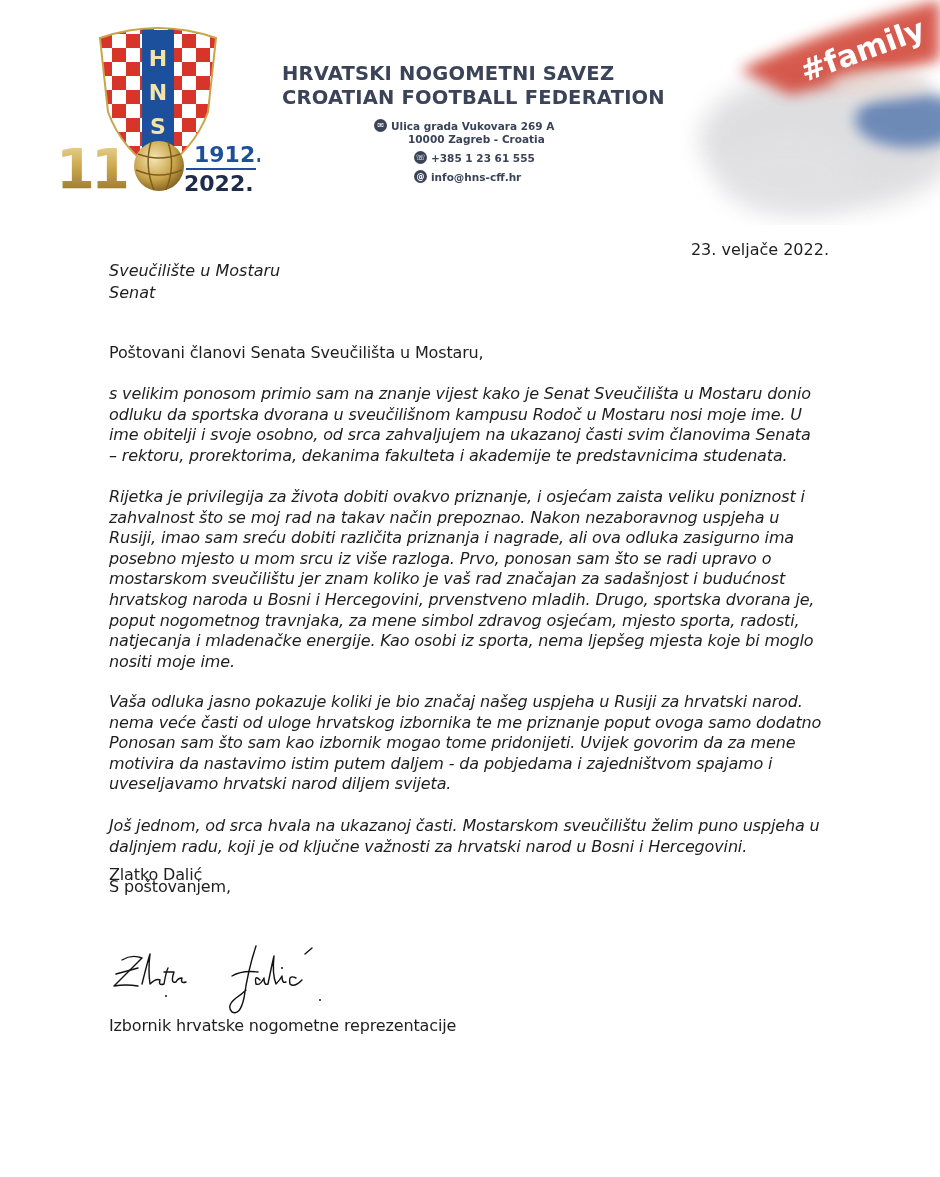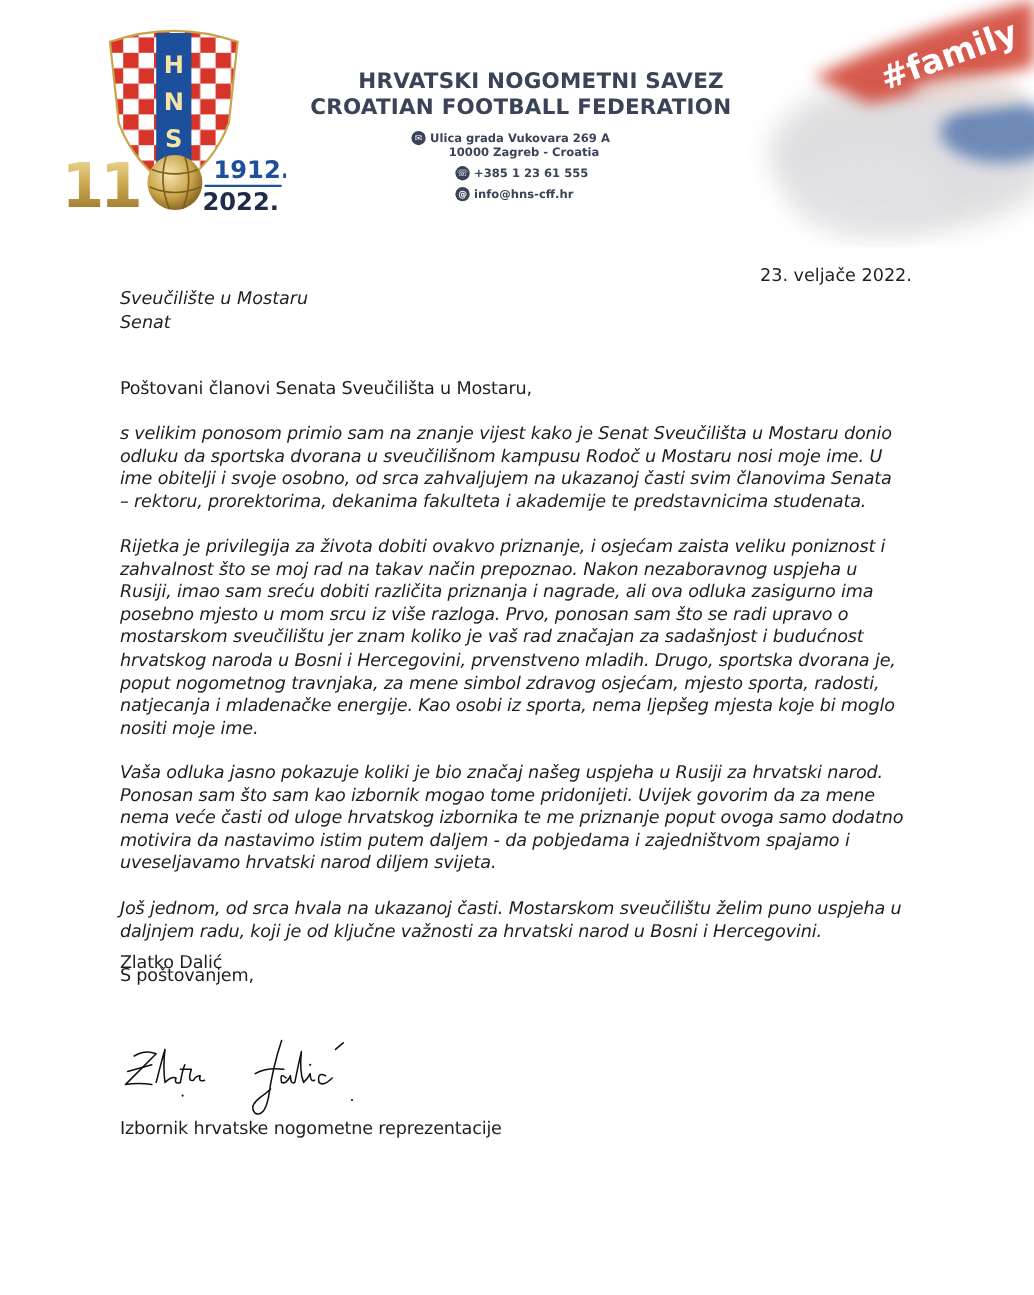--- a/index.html
+++ b/index.html
@@ -2,21 +2,21 @@
 <html><head>
 <meta charset="utf-8">
 <style>
   html, body { margin:0; padding:0; background:#ffffff; }
   body { width:940px; height:1177px; position:relative; overflow:hidden;
          font-family:"DejaVu Sans", sans-serif; color:#1e1e1e; }
   .abs { position:absolute; }
 
   
   .logo { left:56px; top:20px; width:204px; height:178px; }
-  .org-name { left:282px; top:62px; width:376px; text-align:right;
+  .org-name { left:282px; top:62px; width:376px; text-align:left;
               font-family:"DejaVu Sans", sans-serif; font-weight:bold;
               color:#3a4358; letter-spacing:0.2px; }
   .org-name .l1 { font-size:19.5px; line-height:24px; white-space:nowrap; }
   .org-name .l2 { font-size:19.5px; line-height:24px; white-space:nowrap; }
   .contact { left:372px; top:119px; width:190px; font-family:"DejaVu Sans", sans-serif;
              font-weight:bold; color:#3a4358; font-size:10.5px; }
   .contact .row { display:flex; align-items:center; white-space:nowrap; }
   .contact .ico { width:13px; height:13px; border-radius:50%; background:#3a4358;
                   color:#fff; display:inline-flex; align-items:center; justify-content:center;
                   font-size:8px; margin-right:4px; flex:none; }
@@ -143,22 +143,22 @@
   <p>posebno mjesto u mom srcu iz više razloga. Prvo, ponosan sam što se radi upravo o</p>
   <p>mostarskom sveučilištu jer znam koliko je vaš rad značajan za sadašnjost i budućnost</p>
   <p>hrvatskog naroda u Bosni  i Hercegovini, prvenstveno mladih. Drugo, sportska dvorana je,</p>
   <p>poput nogometnog travnjaka, za mene simbol zdravog osjećam, mjesto sporta, radosti,</p>
   <p>natjecanja i mladenačke energije. Kao osobi iz sporta, nema ljepšeg mjesta koje bi moglo</p>
   <p>nositi moje ime.</p>
 </div>
 
 <div class="abs text p3">
   <p>Vaša odluka jasno pokazuje koliki je bio značaj našeg uspjeha u Rusiji za hrvatski narod.</p>
+  <p>nema veće časti od uloge hrvatskog izbornika te me priznanje poput ovoga samo dodatno</p>
   <p>Ponosan sam što sam kao izbornik mogao tome pridonijeti. Uvijek govorim da za mene</p>
-  <p>nema veće časti od uloge hrvatskog izbornika te me priznanje poput ovoga samo dodatno</p>
   <p>motivira da nastavimo istim putem daljem - da pobjedama i zajedništvom spajamo i</p>
   <p>uveseljavamo hrvatski narod diljem svijeta.</p>
 </div>
 
 <div class="abs text p4">
   <p>Još jednom, od srca hvala na ukazanoj časti. Mostarskom sveučilištu želim puno uspjeha u</p>
   <p>daljnjem radu, koji je od ključne važnosti za hrvatski narod u Bosni i Hercegovini.</p>
 </div>
 
 <div class="abs text closing">S poštovanjem,</div>

